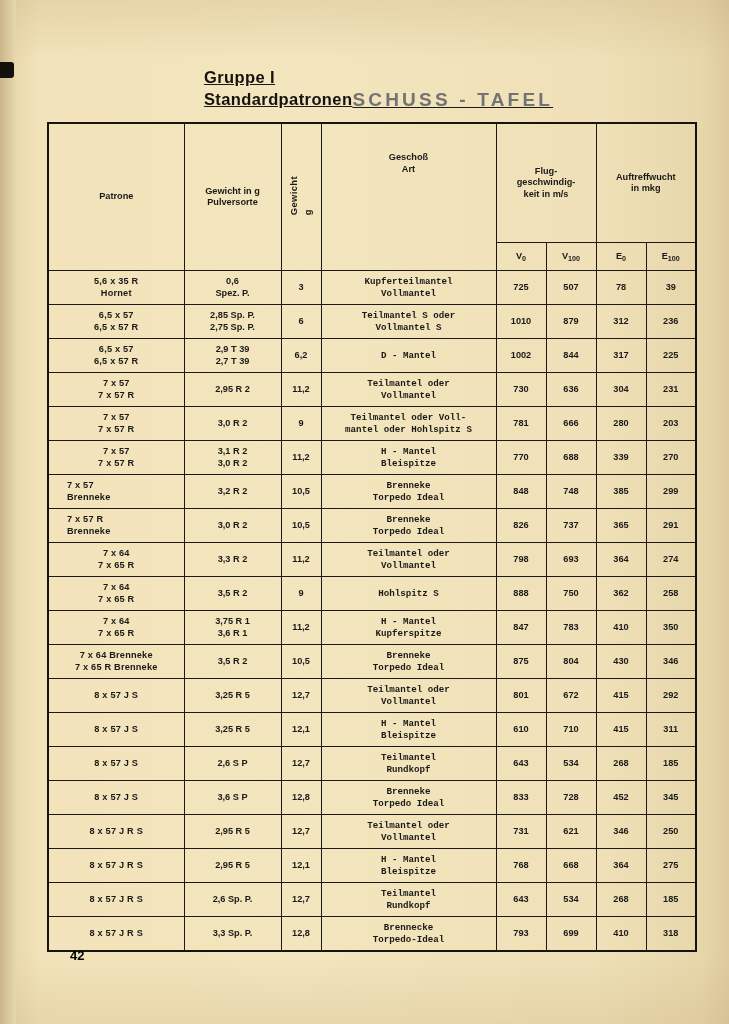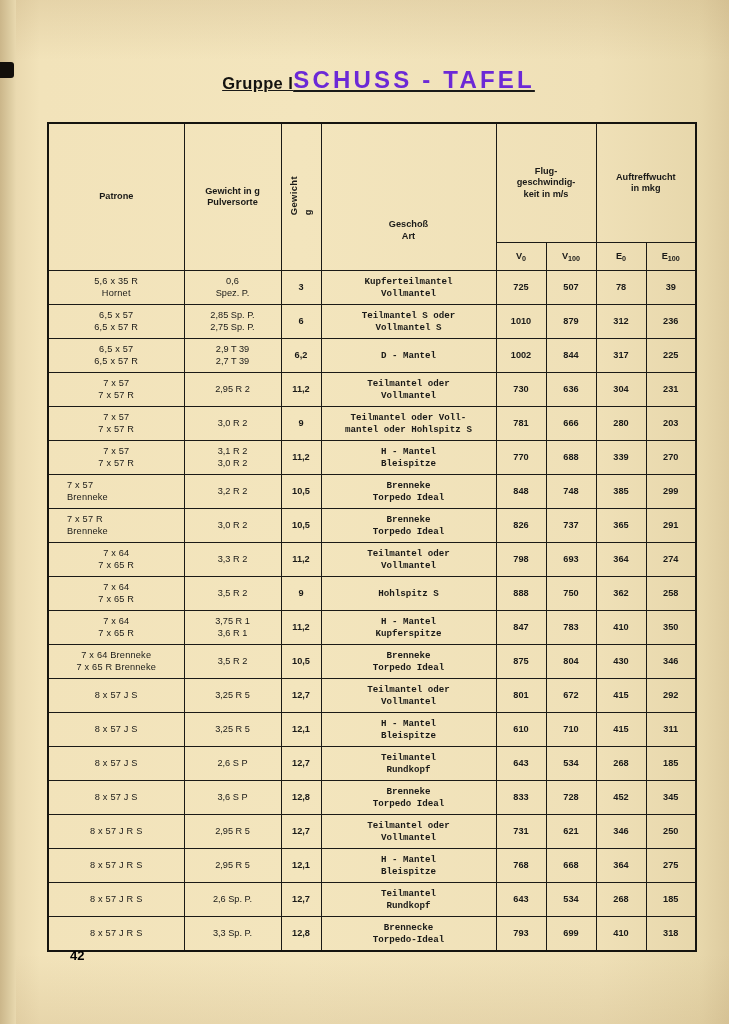--- a/index.html
+++ b/index.html
@@ -64,23 +64,23 @@
   }
   .group-title {
     font-weight: bold;
     font-size: 16.5px;
     letter-spacing: 0.4px;
     line-height: 1.35;
     color: #141310;
   }
   .schuss {
     font-weight: bold;
-    font-size: 24px;
+    font-size: 19px;
     letter-spacing: 3.2px;
-    color: #6d28d9;
+    color: #737373;
     padding-right: 4px;
     white-space: nowrap;
   }
 
   table.shoot {
     position: absolute;
     left: 47px;
     top: 122px;
     width: 648px;
     border-collapse: collapse;
@@ -120,49 +120,49 @@
     transform: rotate(180deg);
     font-weight: bold;
     font-size: 9.4px;
     letter-spacing: 0.4px;
     display: inline-block;
   }
   .geschoss-wrap {
     height: 114px;
     display: flex;
     flex-direction: column;
-    justify-content: flex-end;
+    justify-content: flex-start;
     align-items: center;
     padding: 12px 0 12px 0;
     box-sizing: border-box;
     font-weight: bold;
   }
   .sub {
     font-size: 7.2px;
     vertical-align: baseline;
     position: relative;
     top: 2px;
     letter-spacing: 0;
   }
 
   .row td {
     height: 33px;
   }
   .cell-patrone {
     text-align: center;
-    font-weight: normal;
+    font-weight: bold;
     font-size: 9.3px;
     padding-left: 6px;
     padding-right: 6px;
     letter-spacing: 0.2px;
   }
   .cell-patrone .ln { display: block; white-space: nowrap; }
   .cell-patrone.left { text-align: left; padding-left: 18px; }
   .cell-ladung {
-    font-weight: normal;
+    font-weight: bold;
     font-size: 9.2px;
     margin-top: 28px;
   }
   .cell-ladung .ln { display: block; white-space: nowrap; }
   .cell-gew { font-weight: bold; font-size: 9.3px; }
   .cell-gesch {
     font-weight: bold;
     font-size: 9.2px;
     line-height: 1.3;
     font-family: Liberation Mono, monospace;
@@ -187,20 +187,21 @@
 
 <div class="paper"></div>
 <div class="left-edge"></div>
 <div class="black-notch"></div>
 
 <div class="content">
 
   <div class="header">
     <div class="group-title">
       <div>Gruppe I</div>
+      <div>Standardpatronen</div>
     </div>
     <div class="schuss">SCHUSS - TAFEL</div>
   </div>
 
   <table class="shoot">
     <colgroup>
       <col style="width:136px">
       <col style="width:97px">
       <col style="width:40px">
       <col style="width:175px">

